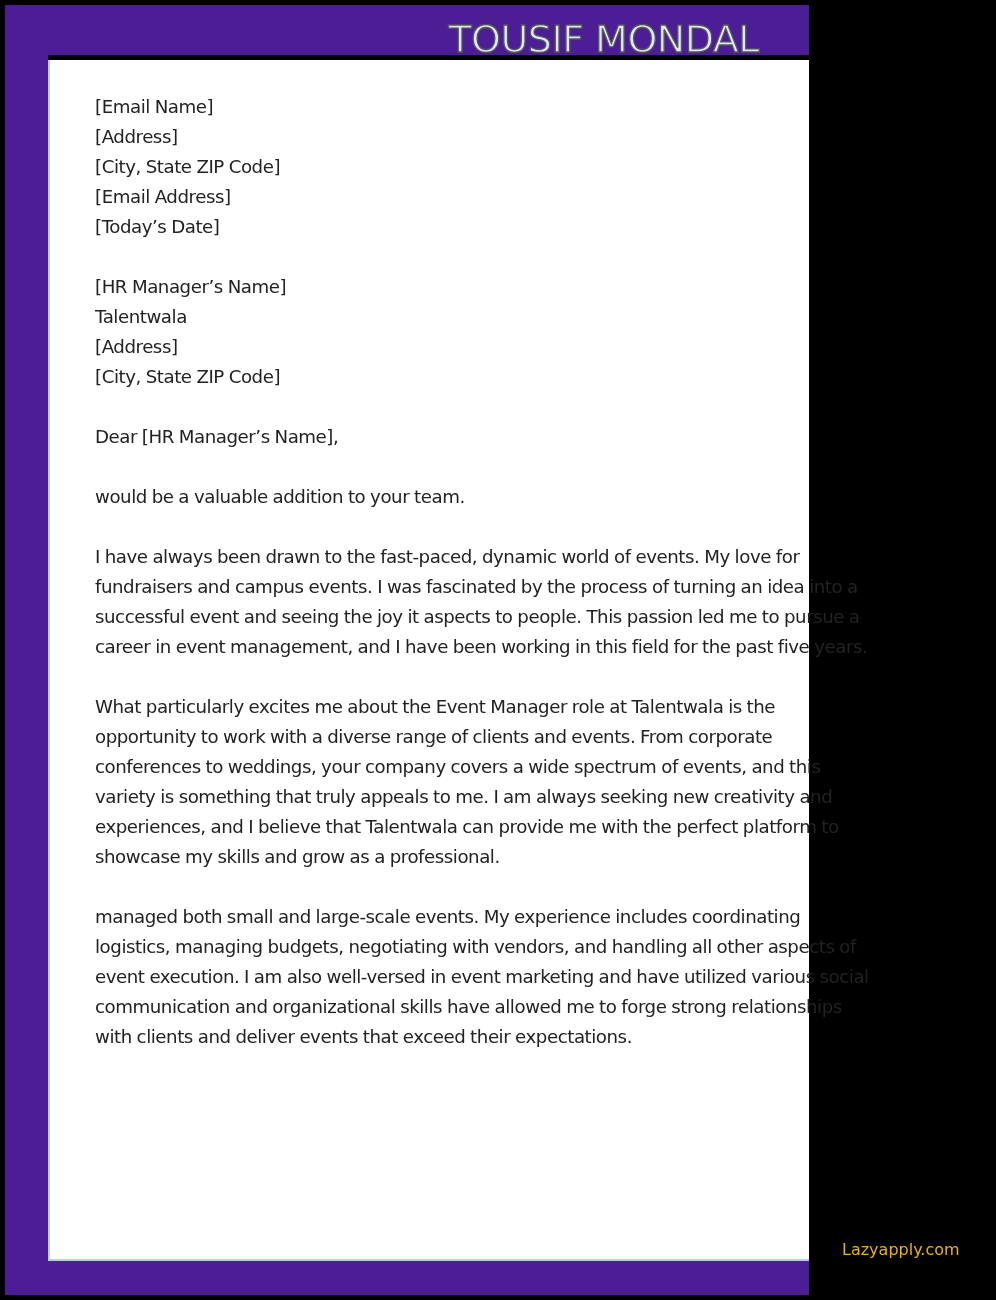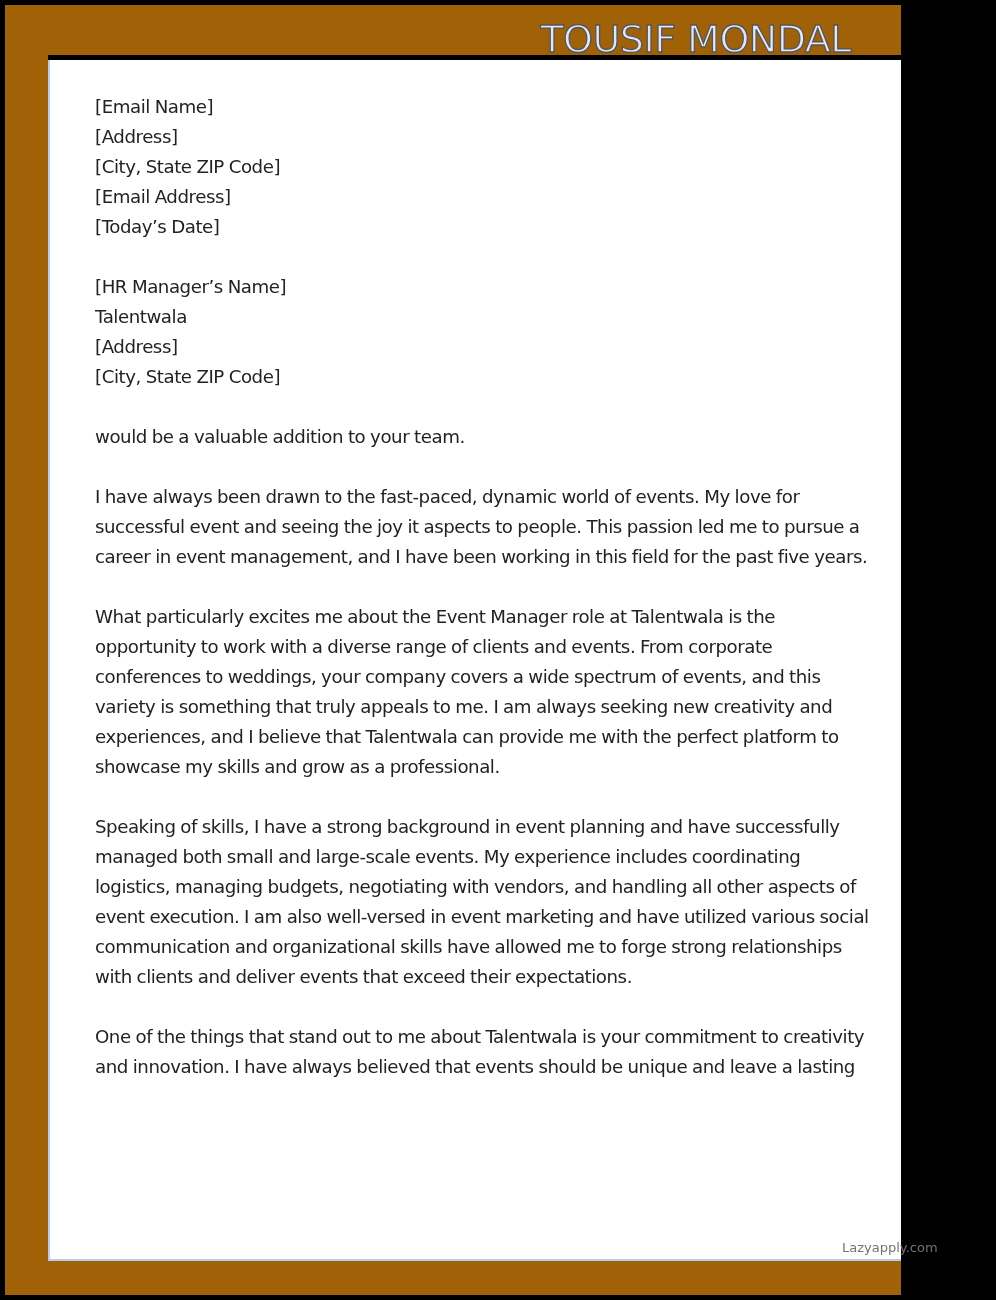--- a/index.html
+++ b/index.html
@@ -2,22 +2,22 @@
 <html><head>
   <meta charset="utf-8">
   <style>
     html, body { margin: 0; padding: 0; }
     body {
       width: 996px; height: 1300px; overflow: hidden; position: relative;
       background: #000;
       font-family: "DejaVu Sans", sans-serif;
     }
     .frame {
-      position: absolute; left: 5px; top: 5px; width: 896px; height: 1290px;
-      background: #a16207; overflow: hidden;
+      position: absolute; left: 5px; top: 5px; width: 804px; height: 1290px;
+      background: #4c1d95; overflow: hidden;
     }
     .name-header {
       position: absolute; right: 50px; top: 12px;
       font-family: "DejaVu Sans", sans-serif;
       font-size: 38px; letter-spacing: -0.5px;
       color: #dfe7fb;
       -webkit-text-stroke: 1.3px #555;
       line-height: 44px;
       white-space: nowrap;
     }
@@ -38,21 +38,21 @@
       font-size: 18.2px; line-height: 30px; color: #222;
       letter-spacing: -0.45px; word-spacing: -0.5px;
       z-index: 2;
     }
     .letter .line { display: block; white-space: nowrap; }
     .letter .gap { display: block; height: 30px; }
     .letter p { margin: 0 0 30px 0; }
     .watermark {
       position: absolute; left: 842px; top: 1240px;
       font-family: "DejaVu Sans", sans-serif;
-      font-size: 13px; color: #737373; z-index: 3;
+      font-size: 16px; color: #eab308; z-index: 3;
     }
   </style>
 </head>
 <body>
 
 <div class="frame">
   <div class="name-header">TOUSIF MONDAL</div>
   <div class="top-bar"></div>
   <div class="page"></div>
 </div>
@@ -66,48 +66,47 @@
     <span class="line">[Today’s Date]</span>
   </div>
   <span class="gap"></span>
   <div>
     <span class="line">[HR Manager’s Name]</span>
     <span class="line">Talentwala</span>
     <span class="line">[Address]</span>
     <span class="line">[City, State ZIP Code]</span>
   </div>
   <span class="gap"></span>
+  <p>
+      <span class="line">Dear [HR Manager’s Name],</span>
+    </p>
 
   <p>
     <span class="line">would be a valuable addition to your team.</span>
   </p>
 
   <p>
     <span class="line">I have always been drawn to the fast-paced, dynamic world of events. My love for</span>
+    <span class="line">fundraisers and campus events. I was fascinated by the process of turning an idea into a</span>
     <span class="line">successful event and seeing the joy it aspects to people. This passion led me to pursue a</span>
     <span class="line">career in event management, and I have been working in this field for the past five years.</span>
   </p>
 
   <p>
     <span class="line">What particularly excites me about the Event Manager role at Talentwala is the</span>
     <span class="line">opportunity to work with a diverse range of clients and events. From corporate</span>
     <span class="line">conferences to weddings, your company covers a wide spectrum of events, and this</span>
     <span class="line">variety is something that truly appeals to me. I am always seeking new creativity and</span>
     <span class="line">experiences, and I believe that Talentwala can provide me with the perfect platform to</span>
     <span class="line">showcase my skills and grow as a professional.</span>
   </p>
 
   <p>
-    <span class="line">Speaking of skills, I have a strong background in event planning and have successfully</span>
     <span class="line">managed both small and large-scale events. My experience includes coordinating</span>
     <span class="line">logistics, managing budgets, negotiating with vendors, and handling all other aspects of</span>
     <span class="line">event execution. I am also well-versed in event marketing and have utilized various social</span>
     <span class="line">communication and organizational skills have allowed me to forge strong relationships</span>
     <span class="line">with clients and deliver events that exceed their expectations.</span>
   </p>
 
-  <p>
-    <span class="line">One of the things that stand out to me about Talentwala is your commitment to creativity</span>
-    <span class="line">and innovation. I have always believed that events should be unique and leave a lasting</span>
-  </p>
 </div>
 
 <div class="watermark">Lazyapply.com</div>
 
 </body></html>

